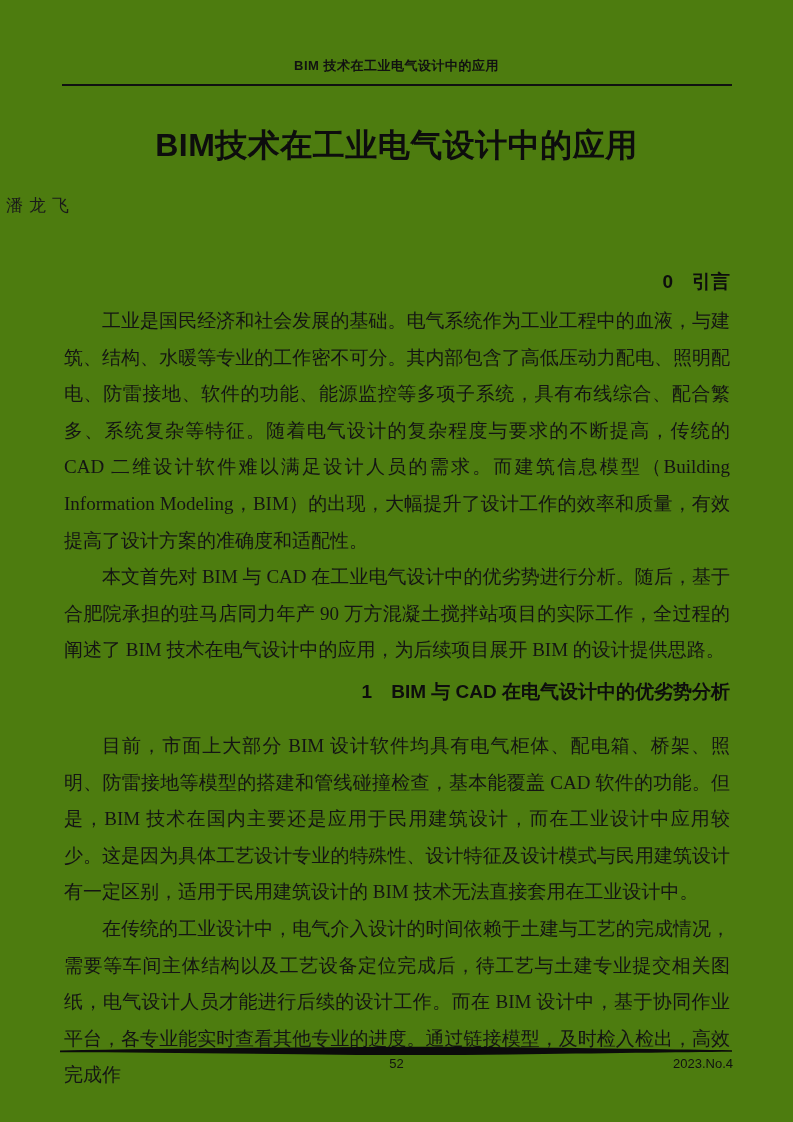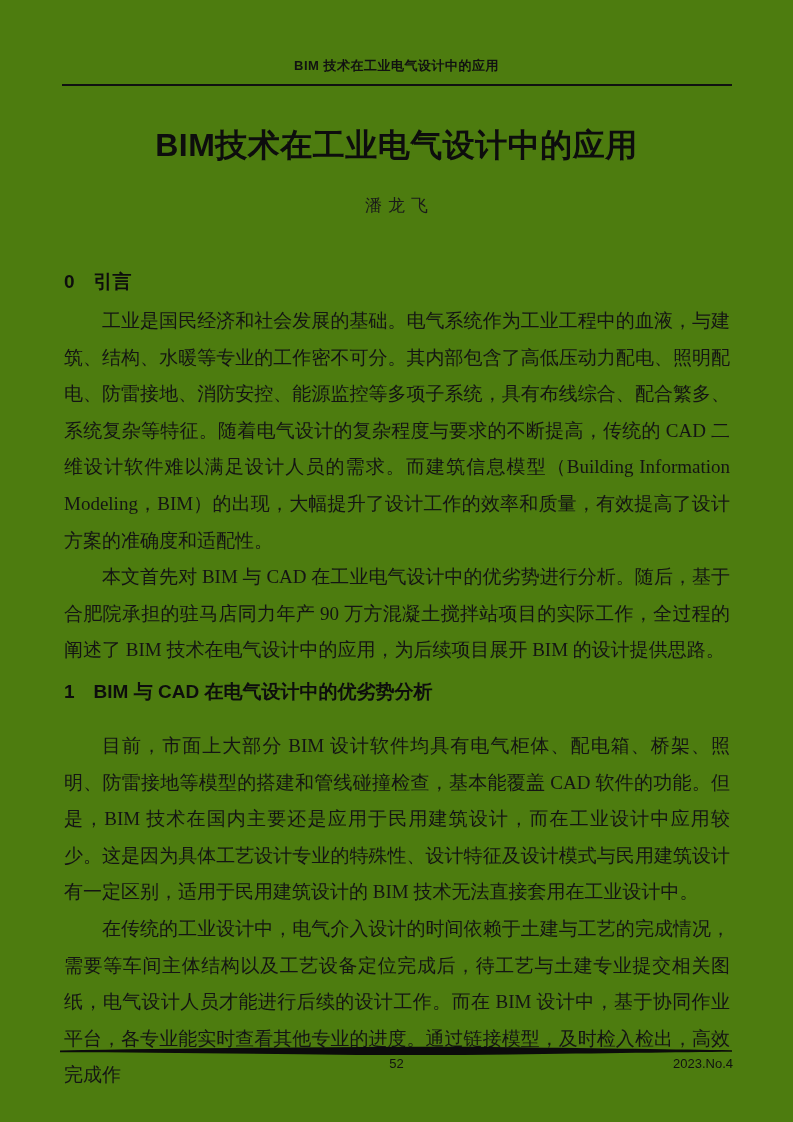--- a/index.html
+++ b/index.html
@@ -35,21 +35,21 @@
     text-align: center;
     font-family: "Liberation Sans", "DejaVu Sans", sans-serif;
     font-size: 32px;
     font-weight: bold;
     color: #0d0d0d;
     letter-spacing: 0.5px;
   }
   .author-name {
     position: absolute;
     top: 194px; left: 0; width: 100%;
-    text-align: center;
+    text-align: left;
     font-size: 17px;
     letter-spacing: 6px;
     text-indent: 6px; 
     color: #1a1a1a;
   }
   .affiliation {
     position: absolute;
     top: 220px; left: 0; width: 100%;
     text-align: center;
     font-size: 18px;
@@ -59,20 +59,21 @@
     position: absolute;
     top: 266px; left: 64px; width: 666px;
   }
   .section-heading {
     font-family: "Liberation Sans", "DejaVu Sans", sans-serif;
     font-size: 19px;
     font-weight: bold;
     line-height: 32px;
     margin: 0 0 5px 0;
     color: #0d0d0d;
+    text-align: right;
   }
   .section-heading.second { margin-top: 7px; margin-bottom: 20px; }
   .body-content p {
     font-size: 19px;
     line-height: 36.6px;
     text-align: justify;
     text-justify: inter-ideograph;
     text-indent: 2em;
     color: #141414;
   }
@@ -107,21 +108,21 @@
 
   <h1 class="paper-title">BIM技术在工业电气设计中的应用</h1>
 
   <div class="author-name">潘龙飞</div>
 
 
   <div class="body-content">
 
     <h2 class="section-heading">0　引言</h2>
 
-    <p>工业是国民经济和社会发展的基础。电气系统作为工业工程中的血液，与建筑、结构、水暖等专业的工作密不可分。其内部包含了高低压动力配电、照明配电、防雷接地、消防安控、能源监控等多项子系统，具有布线综合、配合繁多、系统复杂等特征。随着电气设计的复杂程度与要求的不断提高，传统的 CAD 二维设计软件难以满足设计人员的需求。而建筑信息模型（Building Information Modeling，BIM）的出现，大幅提升了设计工作的效率和质量，有效提高了设计方案的准确度和适配性。</p>
+    <p>工业是国民经济和社会发展的基础。电气系统作为工业工程中的血液，与建筑、结构、水暖等专业的工作密不可分。其内部包含了高低压动力配电、照明配电、防雷接地、软件的功能、能源监控等多项子系统，具有布线综合、配合繁多、系统复杂等特征。随着电气设计的复杂程度与要求的不断提高，传统的 CAD 二维设计软件难以满足设计人员的需求。而建筑信息模型（Building Information Modeling，BIM）的出现，大幅提升了设计工作的效率和质量，有效提高了设计方案的准确度和适配性。</p>
 
     <p>本文首先对 BIM 与 CAD 在工业电气设计中的优劣势进行分析。随后，基于合肥院承担的驻马店同力年产 90 万方混凝土搅拌站项目的实际工作，全过程的阐述了 BIM 技术在电气设计中的应用，为后续项目展开 BIM 的设计提供思路。</p>
 
     <h2 class="section-heading second">1　BIM 与 CAD 在电气设计中的优劣势分析</h2>
 
     <p>目前，市面上大部分 BIM 设计软件均具有电气柜体、配电箱、桥架、照明、防雷接地等模型的搭建和管线碰撞检查，基本能覆盖 CAD 软件的功能。但是，BIM 技术在国内主要还是应用于民用建筑设计，而在工业设计中应用较少。这是因为具体工艺设计专业的特殊性、设计特征及设计模式与民用建筑设计有一定区别，适用于民用建筑设计的 BIM 技术无法直接套用在工业设计中。</p>
 
     <p>在传统的工业设计中，电气介入设计的时间依赖于土建与工艺的完成情况，需要等车间主体结构以及工艺设备定位完成后，待工艺与土建专业提交相关图纸，电气设计人员才能进行后续的设计工作。而在 BIM 设计中，基于协同作业平台，各专业能实时查看其他专业的进度。通过链接模型，及时检入检出，高效完成作</p>
 
   </div>

